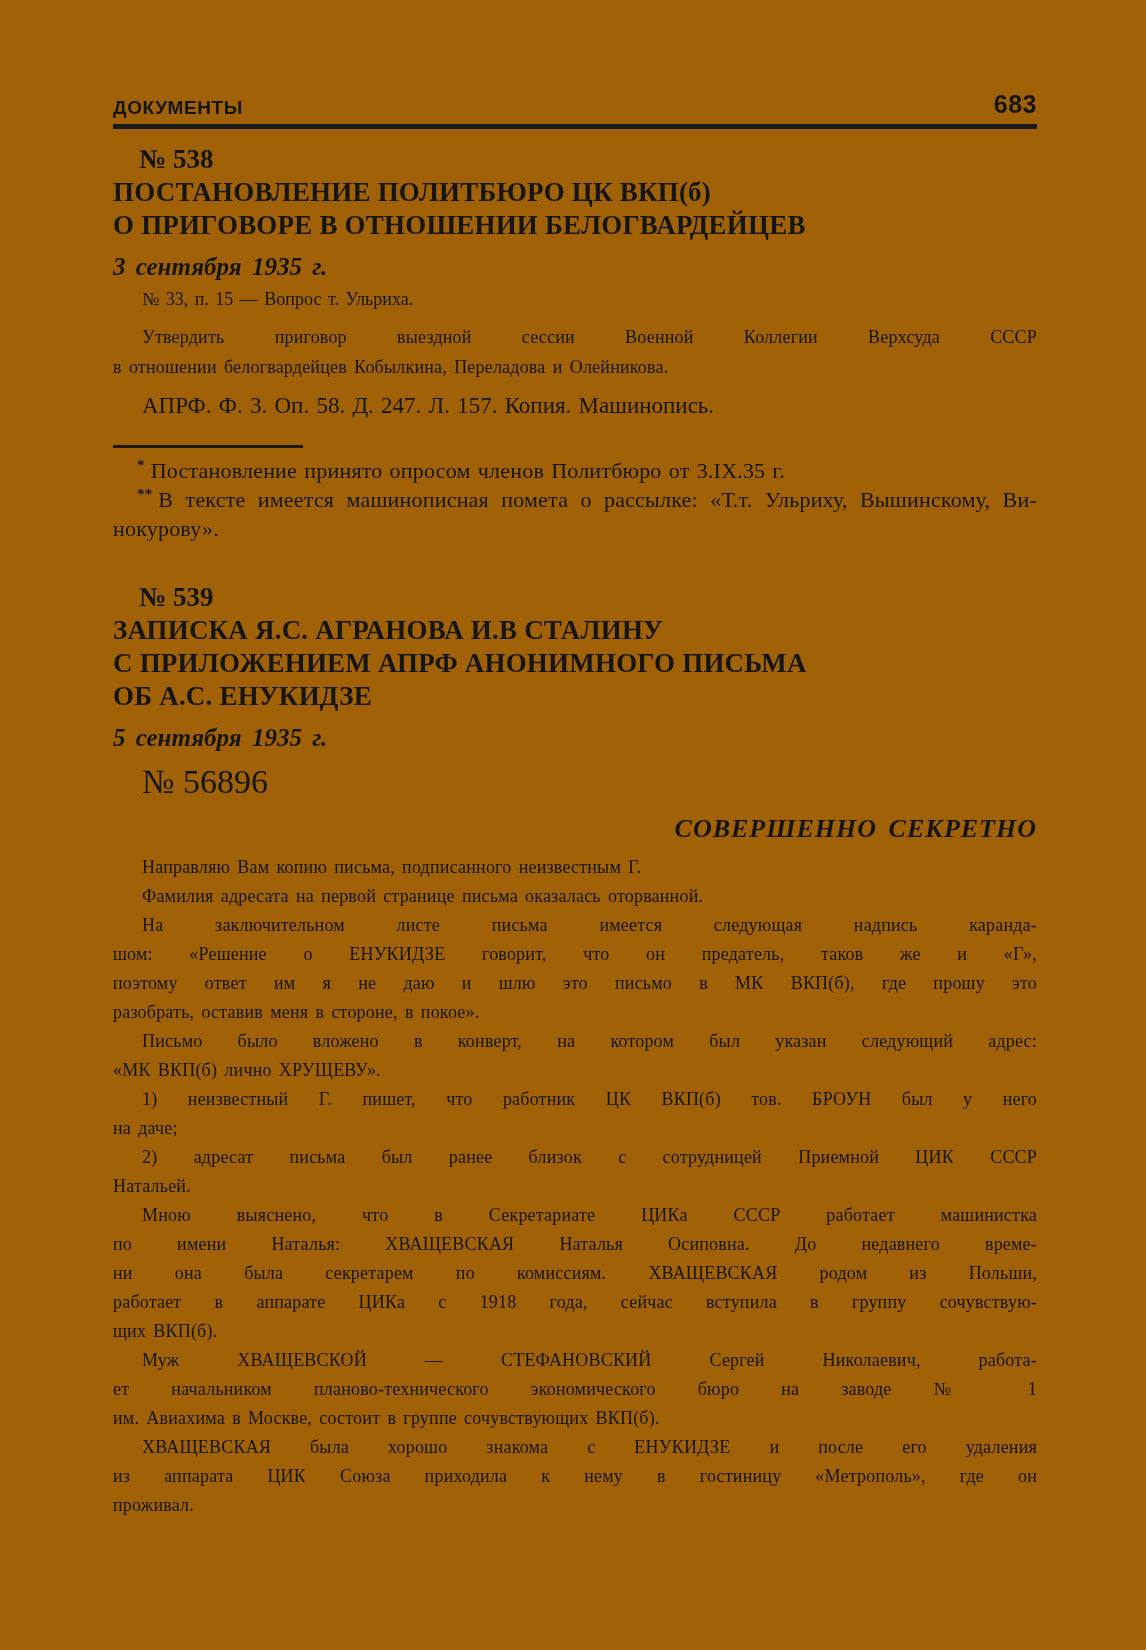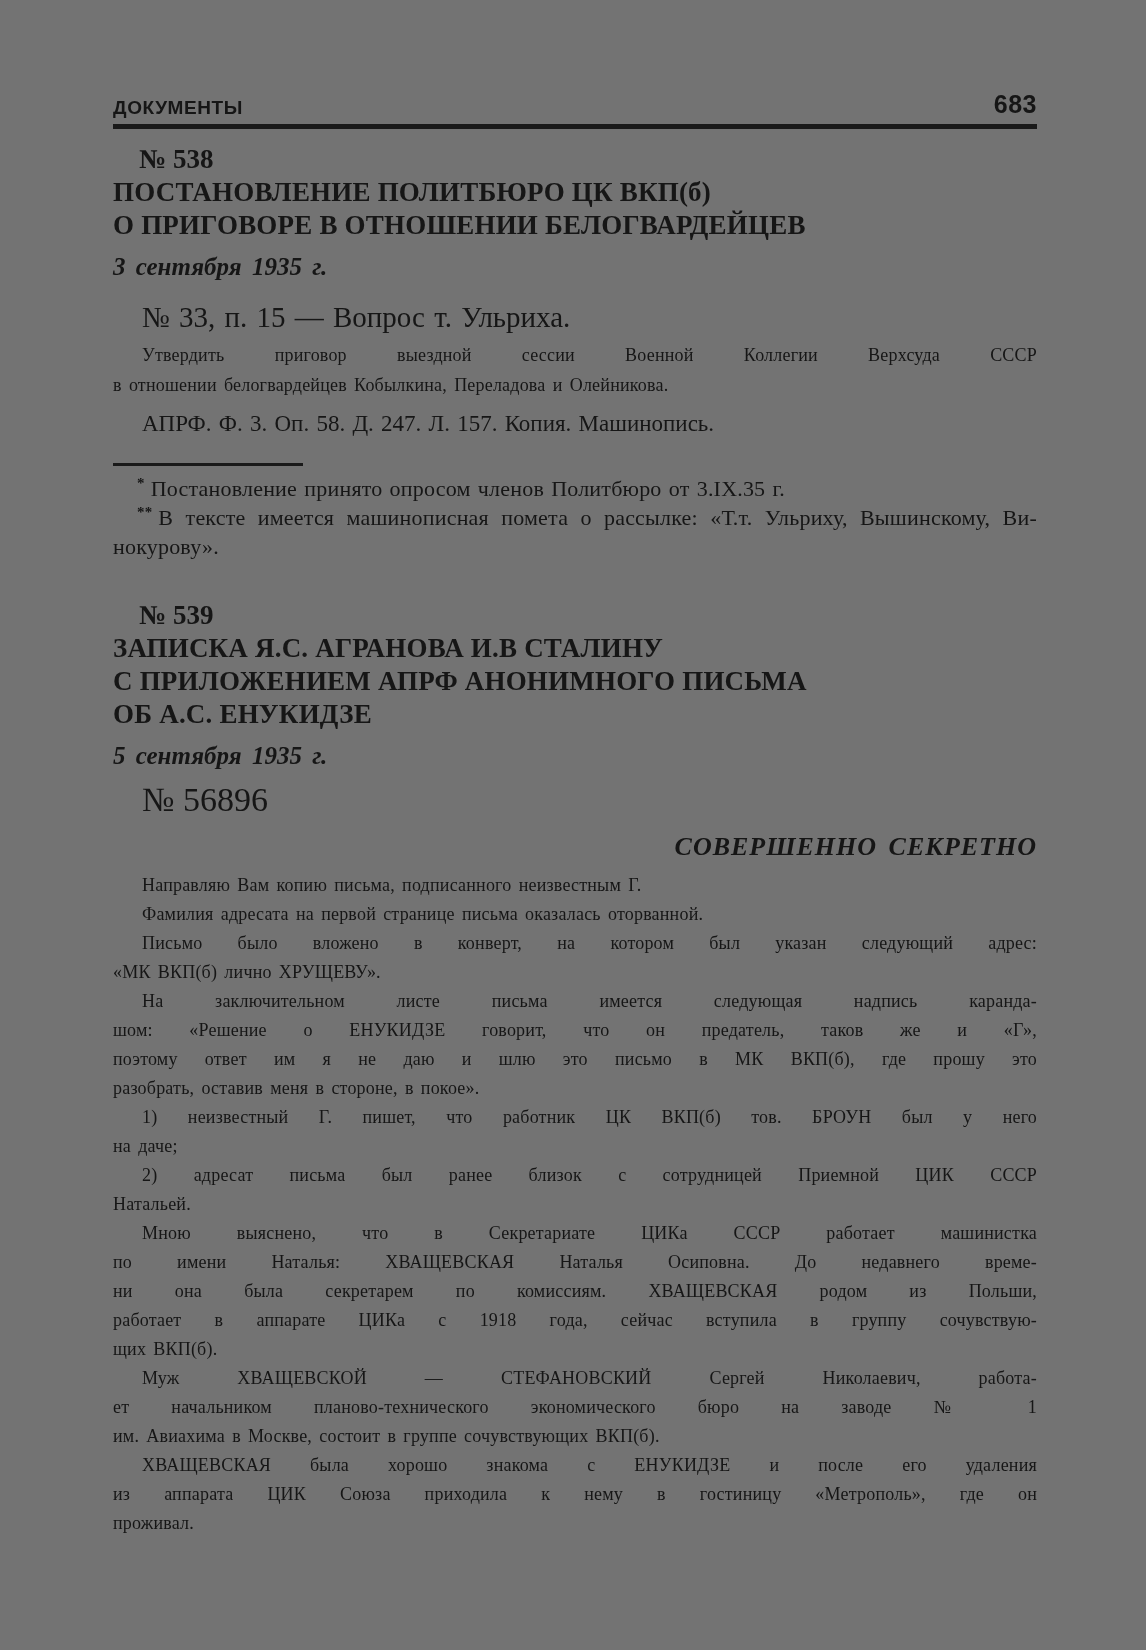--- a/index.html
+++ b/index.html
@@ -1,20 +1,20 @@
 <!DOCTYPE html>
 <html><head>
 <meta charset="utf-8">
 <style>
   html, body { margin:0; padding:0; background:#ffffff; }
   .page {
     position:relative;
     width:1146px; height:1650px;
     margin:0 auto;
-    background:#737373;
+    background:#a16207;
     color:#161616;
     font-family:"Liberation Serif", serif;
     box-sizing:border-box;
     padding:90px 109px 0 113px;
     overflow:hidden;
   }
   
   .pagehead {
     display:flex; justify-content:space-between; align-items:flex-end;
     border-bottom:5px solid #1a1a1a;
@@ -23,21 +23,21 @@
   }
   .running { font-size:19px; font-weight:700; letter-spacing:.6px; }
   .pagenum { font-size:25px; font-weight:700; letter-spacing:.5px; }
 
   
   .docnum { font-weight:700; font-size:27px; line-height:33px; padding-left:26px; }
   .doc538 .docnum { margin-top:14px; }
   .doctitle { font-weight:700; font-size:27px; line-height:33px; letter-spacing:.2px; }
   .docdate { font-style:italic; font-weight:700; font-size:25px; line-height:30px; margin-top:10px; word-spacing:4px; }
 
-  .protocol { margin-top:20px; padding-left:29px; font-size:29px; line-height:30px; word-spacing:2px; }
+  .protocol { margin-top:2px; padding-left:29px; font-size:18px; line-height:30px; word-spacing:2px; }
 
   
   .b { font-size:18px; line-height:30px; word-spacing:2.5px; letter-spacing:.2px; }
   .b538 { margin-top:8px; }
   .ln { min-height:29px; }
   .j { text-align:justify; text-align-last:justify; }
   .ind { text-indent:29px; }
 
   .source { margin-top:10px; padding-left:29px; font-size:23px; line-height:27px; word-spacing:1.5px; }
 
@@ -103,29 +103,29 @@
 
       <div>
         <div class="ln ind">Направляю Вам копию письма, подписанного неизвестным Г.</div>
       </div>
 
       <div>
         <div class="ln ind">Фамилия адресата на первой странице письма оказалась оторванной.</div>
       </div>
 
       <div>
-        <div class="ln j ind">Письмо было вложено в конверт, на котором был указан следующий адрес:</div>
-        <div class="ln">«МК ВКП(б) лично ХРУЩЕВУ».</div>
-      </div>
-
-      <div>
         <div class="ln j ind">На заключительном листе письма имеется следующая надпись каранда-</div>
         <div class="ln j">шом: «Решение о ЕНУКИДЗЕ говорит, что он предатель, таков же и «Г»,</div>
         <div class="ln j">поэтому ответ им я не даю и шлю это письмо в МК ВКП(б), где прошу это</div>
         <div class="ln">разобрать, оставив меня в стороне, в покое».</div>
+      </div>
+
+      <div>
+        <div class="ln j ind">Письмо было вложено в конверт, на котором был указан следующий адрес:</div>
+        <div class="ln">«МК ВКП(б) лично ХРУЩЕВУ».</div>
       </div>
 
 
       <div>
         <div class="ln j ind">1) неизвестный Г. пишет, что работник ЦК ВКП(б) тов. БРОУН был у него</div>
         <div class="ln">на даче;</div>
       </div>
 
       <div>
         <div class="ln j ind">2) адресат письма был ранее близок с сотрудницей Приемной ЦИК СССР</div>

